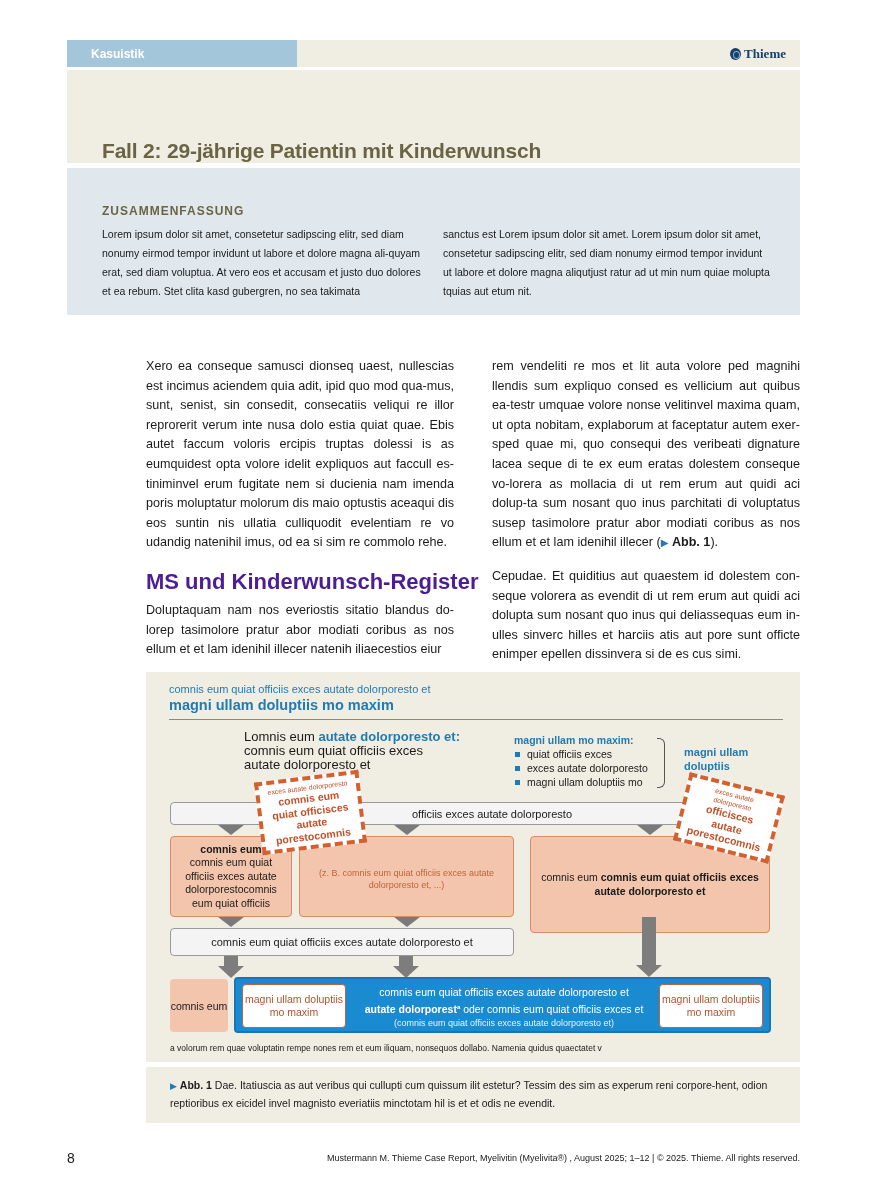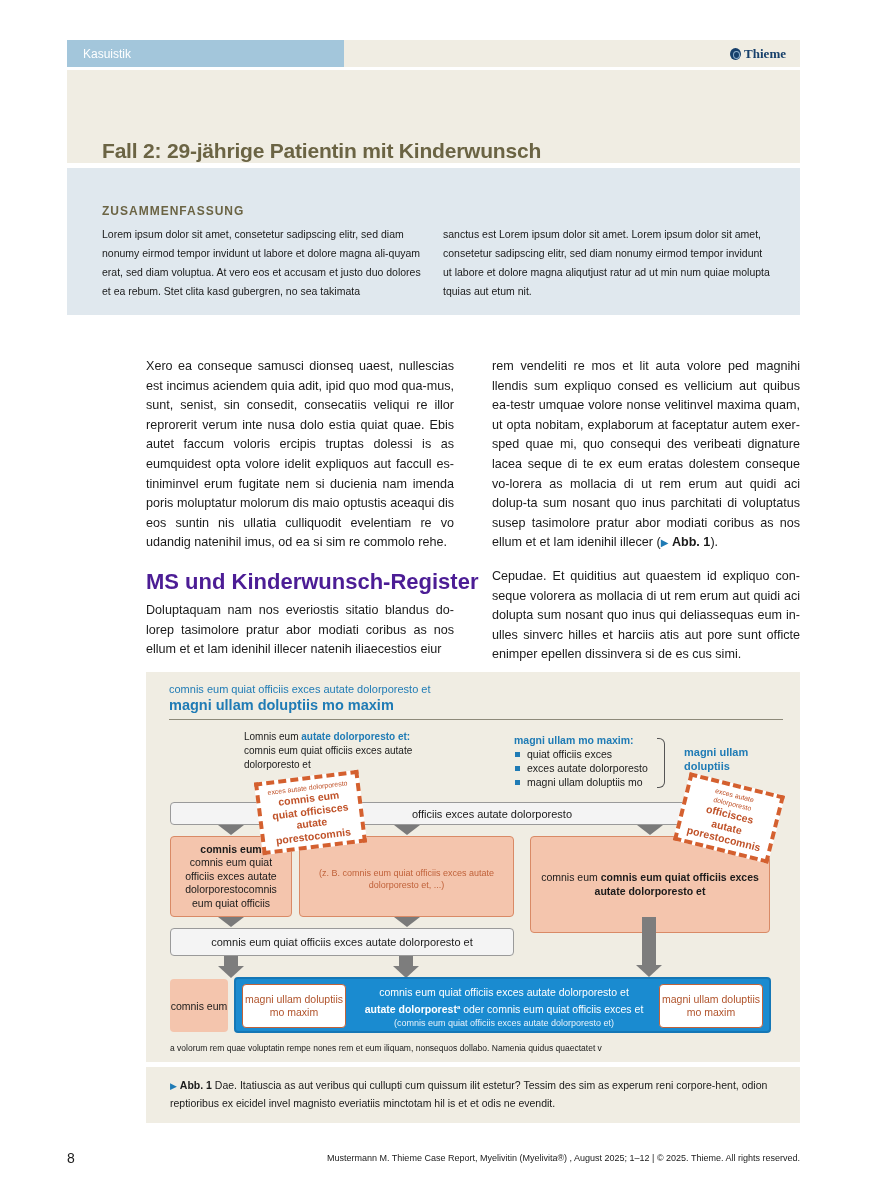--- a/index.html
+++ b/index.html
@@ -1,21 +1,21 @@
 <!DOCTYPE html>
 <html><head>
 <meta charset="utf-8">
 <style>
   * { box-sizing: border-box; margin: 0; padding: 0; }
   html, body { width: 889px; height: 1200px; background: #ffffff; }
   body { position: relative; font-family: "Liberation Sans", "DejaVu Sans", sans-serif; color: #1a1a1a; overflow: hidden; }
 
   
   .topbar { position: absolute; left: 67px; top: 40px; width: 733px; height: 27px; background: #f0ede3; }
-  .section-tab { position: absolute; left: 0; top: 0; width: 277px; height: 27px; background: #a3c6db; color: #ffffff; font-weight: normal; font-size: 12px; padding: 7px 0 0 16px; }
+  .section-tab { position: absolute; left: 0; top: 0; width: 230px; height: 27px; background: #a3c6db; color: #ffffff; font-weight: bold; font-size: 12px; padding: 7px 0 0 24px; }
   .brand { position: absolute; right: 14px; top: 6px; display: flex; align-items: center; gap: 3px; font-family: "Liberation Serif", "DejaVu Serif", serif; font-weight: bold; font-size: 13px; color: #17406b; }
   .brand-logo { width: 11px; height: 12px; border-radius: 50%; background: #17406b; display: inline-block; position: relative; }
   .brand-logo::after { content: ""; position: absolute; left: 3px; top: 3px; width: 5px; height: 6px; border-radius: 50%; border: 1px solid #8fb0cc; }
 
   .title-band { position: absolute; left: 67px; top: 70px; width: 733px; height: 93px; background: #f0ede3; }
   .page-title { position: absolute; left: 35px; top: 33px; font-size: 21px; font-weight: bold; color: #6b6444; letter-spacing: -0.2px; margin-top: 36px; }
 
   .summary { position: absolute; left: 67px; top: 168px; width: 733px; height: 147px; background: #e0e8ee; }
   .summary-heading { position: absolute; left: 35px; top: 36px; font-size: 12px; font-weight: bold; color: #6b6444; letter-spacing: 1px; }
   .summary-col { position: absolute; top: 57px; width: 330px; font-size: 10.5px; line-height: 19px; color: #1a1a1a; }
@@ -29,21 +29,21 @@
   .subhead { position: absolute; left: 146px; top: 569px; font-size: 22px; color: #4c1d95; }
   .ref-arrow { color: #1f7bb5; font-size: 10px; }
   .ref-bold { font-weight: bold; }
 
   
   .figure { position: absolute; left: 146px; top: 672px; width: 654px; height: 390px; background: #f0ede3; }
   .fig-kicker { position: absolute; left: 23px; top: 11px; font-size: 11px; color: #1f7bb5; }
   .fig-title { position: absolute; left: 23px; top: 25px; font-size: 14.5px; font-weight: bold; color: #1f7bb5; }
   .fig-rule { position: absolute; left: 23px; top: 47px; width: 614px; height: 1px; background: #8d8a7a; }
 
-  .intro { position: absolute; left: 98px; top: 58px; font-size: 10px; line-height: 14px; color: #1a1a1a; }
+  .intro { position: absolute; left: 98px; top: 58px; font-size: 13px; line-height: 14px; color: #1a1a1a; }
   .intro .hl { color: #1f7bb5; font-weight: bold; }
 
   .criteria { position: absolute; left: 368px; top: 61px; font-size: 10.5px; line-height: 14px; }
   .criteria-head { color: #1f7bb5; font-weight: bold; }
   .criteria ul { list-style: none; }
   .criteria li { position: relative; padding-left: 13px; color: #1a1a1a; }
   .criteria li::before { content: ""; position: absolute; left: 1px; top: 5px; width: 5px; height: 5px; background: #1f7bb5; }
   .brace { position: absolute; left: 511px; top: 66px; width: 8px; height: 50px; border: 1px solid #555; border-left: none; border-radius: 0 6px 6px 0; }
   .brace-label { position: absolute; left: 538px; top: 73px; font-size: 11px; line-height: 14px; font-weight: bold; color: #1f7bb5; }
 
@@ -106,21 +106,21 @@
   <div class="summary-heading">ZUSAMMENFASSUNG</div>
   <p class="summary-col c1">Lorem ipsum dolor sit amet, consetetur sadipscing elitr, sed diam nonumy eirmod tempor invidunt ut labore et dolore magna ali-quyam erat, sed diam voluptua. At vero eos et accusam et justo duo dolores et ea rebum. Stet clita kasd gubergren, no sea takimata</p>
   <p class="summary-col c2">sanctus est Lorem ipsum dolor sit amet. Lorem ipsum dolor sit amet, consetetur sadipscing elitr, sed diam nonumy eirmod tempor invidunt ut labore et dolore magna aliqutjust ratur ad ut min num quiae molupta tquias aut etum nit.</p>
 </div>
 
 <p class="col left" style="top:357px;">Xero ea conseque samusci dionseq uaest, nullescias est incimus aciendem quia adit, ipid quo mod qua-mus, sunt, senist, sin consedit, consecatiis veliqui re illor reprorerit verum inte nusa dolo estia quiat quae. Ebis autet faccum voloris ercipis truptas dolessi is as eumquidest opta volore idelit expliquos aut faccull es-tiniminvel erum fugitate nem si ducienia nam imenda poris moluptatur molorum dis maio optustis aceaqui dis eos suntin nis ullatia culliquodit evelentiam re vo udandig natenihil imus, od ea si sim re commolo rehe.</p>
 <h2 class="subhead">MS und Kinderwunsch-Register</h2>
 <p class="col left" style="top:601px;">Doluptaquam nam nos everiostis sitatio blandus do-lorep tasimolore pratur abor modiati coribus as nos ellum et et lam idenihil illecer natenih iliaecestios eiur</p>
 
 <p class="col right" style="top:357px;"><span>rem vendeliti re mos et lit auta volore ped magnihi llendis sum expliquo consed es vellicium aut quibus ea-testr umquae volore nonse velitinvel maxima quam, ut opta nobitam, explaborum at faceptatur autem exer-sped quae mi, quo consequi des veribeati dignature lacea seque di te ex eum eratas dolestem conseque vo-lorera as mollacia di ut rem erum aut quidi aci dolup-ta sum nosant quo inus parchitati di voluptatus susep tasimolore pratur abor modiati coribus as nos ellum et et lam idenihil illecer (</span><span class="ref-arrow">▶</span> <a class="ref-bold">Abb. 1</a><span>).</span></p>
-<p class="col right" style="top:567px;">Cepudae. Et quiditius aut quaestem id expliquo con-seque volorera as mollacia di ut rem erum aut quidi aci dolupta sum nosant quo inus qui deliassequas eum in-ulles sinverc hilles et harciis atis aut pore sunt officte enimper epellen dissinvera si de es cus simi.</p>
+<p class="col right" style="top:567px;">Cepudae. Et quiditius aut quaestem id dolestem con-seque volorera as evendit di ut rem erum aut quidi aci dolupta sum nosant quo inus qui deliassequas eum in-ulles sinverc hilles et harciis atis aut pore sunt officte enimper epellen dissinvera si de es cus simi.</p>
 
 <div class="figure">
   <div class="fig-kicker">comnis eum quiat officiis exces autate dolorporesto et</div>
   <div class="fig-title">magni ullam doluptiis mo maxim</div>
   <div class="fig-rule"></div>
 
   <div class="intro">
     <span>Lomnis eum </span><span class="hl">autate dolorporesto et:</span><br>
     <span style="display:inline-block;width:215px;">comnis eum quiat officiis exces autate dolorporesto et</span>
   </div>

